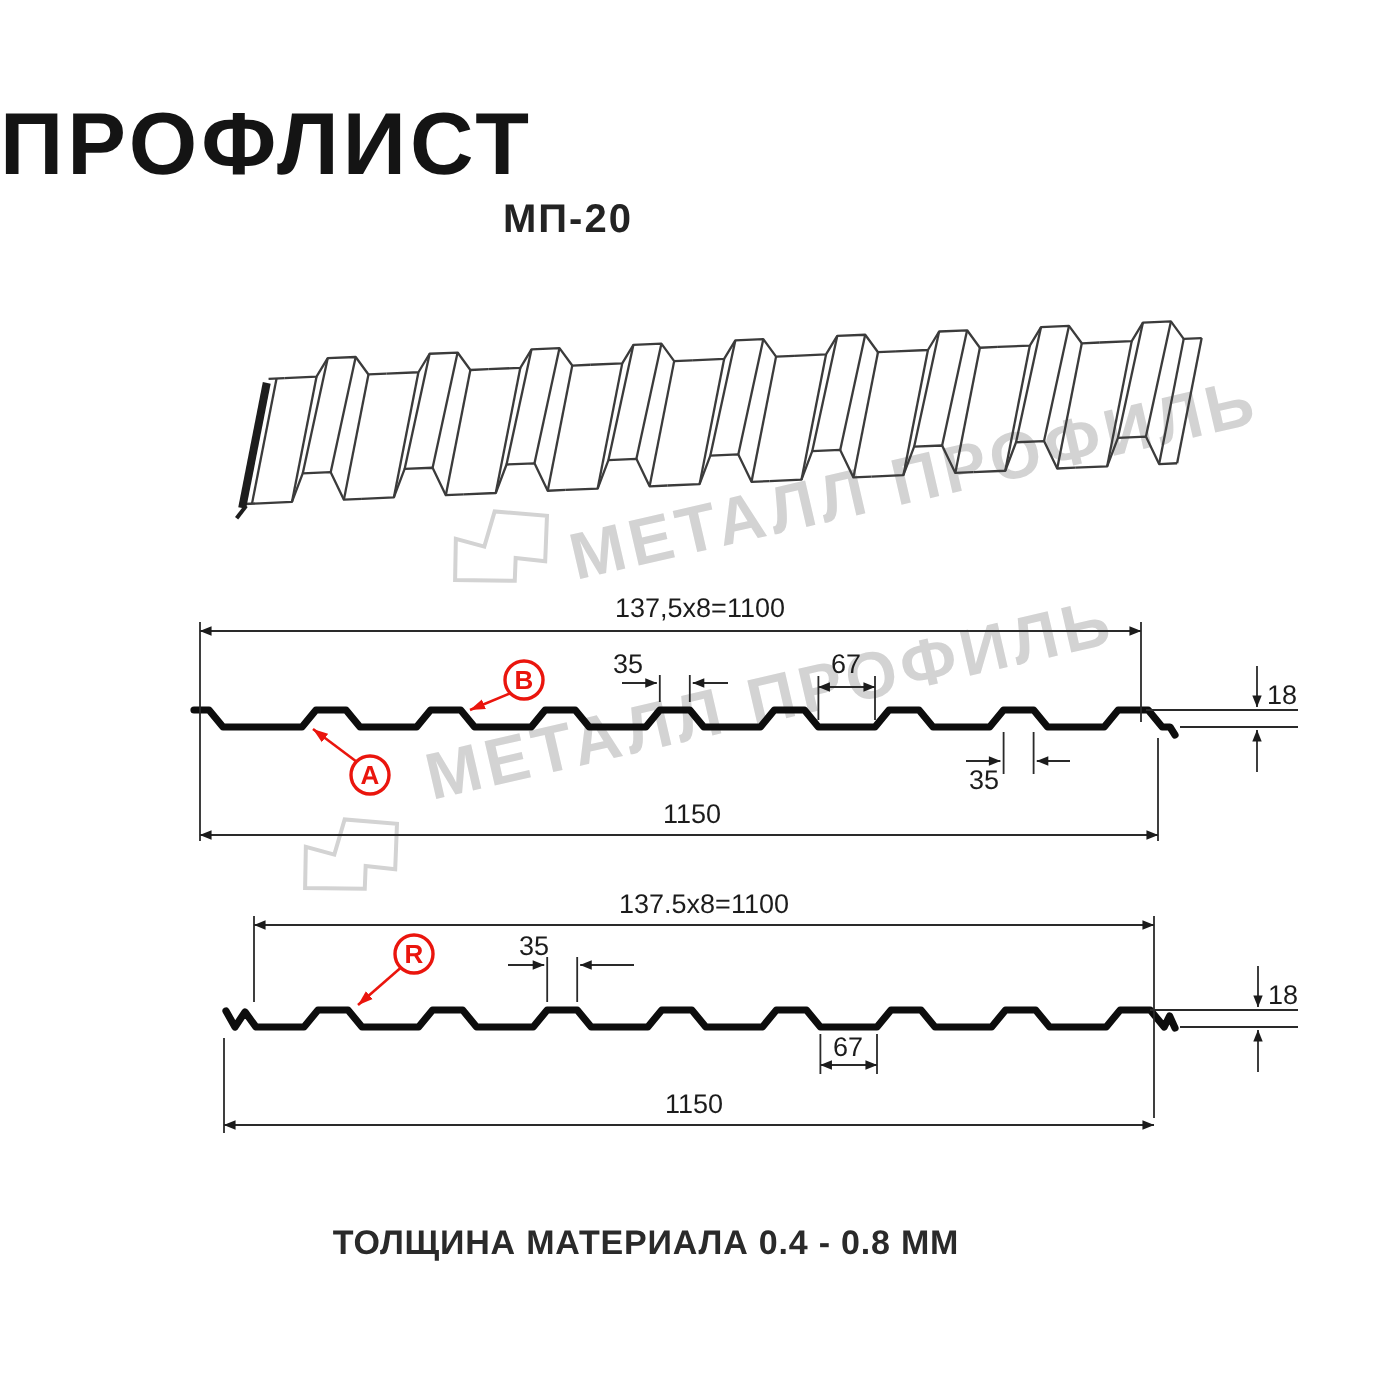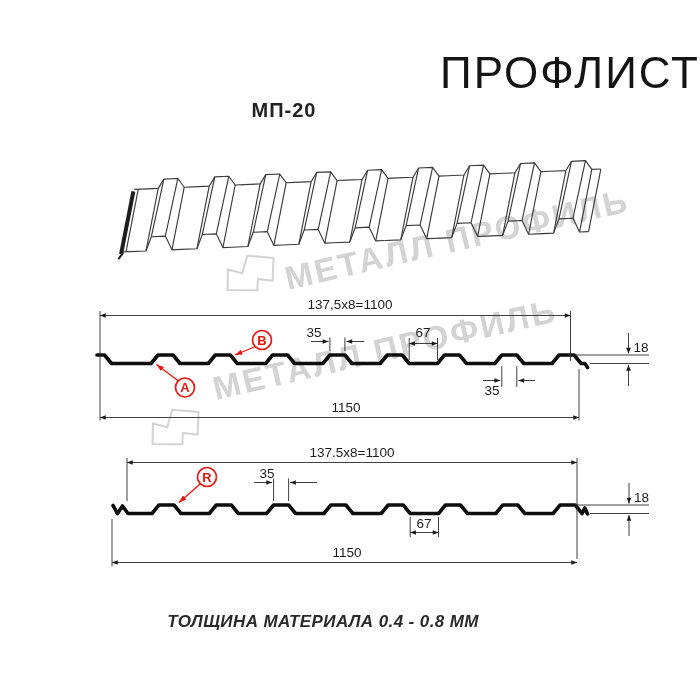--- a/index.html
+++ b/index.html
@@ -1,23 +1,23 @@
 <!DOCTYPE html>
 <html><head>
 <meta charset="utf-8">
 <style>
   html,body{margin:0;padding:0;background:#ffffff;}
   #page{position:relative;width:700px;height:700px;background:#ffffff;overflow:hidden;
         font-family:"Liberation Sans","DejaVu Sans",sans-serif;}
-  .title{position:absolute;left:0;top:48px;width:700px;text-align:right;
-         font-size:44px;font-weight:400;letter-spacing:2px;color:#141414;}
+  .title{position:absolute;left:0;top:48px;width:700px;text-align:left;
+         font-size:44px;font-weight:700;letter-spacing:2px;color:#141414;}
   .subtitle{position:absolute;left:0;top:99px;width:568px;text-align:center;
             font-size:20px;font-weight:700;letter-spacing:1px;color:#232323;}
   .footer-note{position:absolute;left:0;top:612px;width:646px;text-align:center;
-               font-size:17px;font-weight:600;letter-spacing:0.4px;color:#2a2a2a;font-style:italic;}
+               font-size:17px;font-weight:600;letter-spacing:0.4px;color:#2a2a2a;}
   svg text{font-family:"Liberation Sans","DejaVu Sans",sans-serif;}
   .dim-text{font-size:13.5px;fill:#1c1c1c;}
   .red-letter{font-size:13px;font-weight:700;}
   .wm-text{font-size:33px;font-weight:700;letter-spacing:2.5px;}
 </style>
 </head>
 <body>
 
 <div id="page">
 

